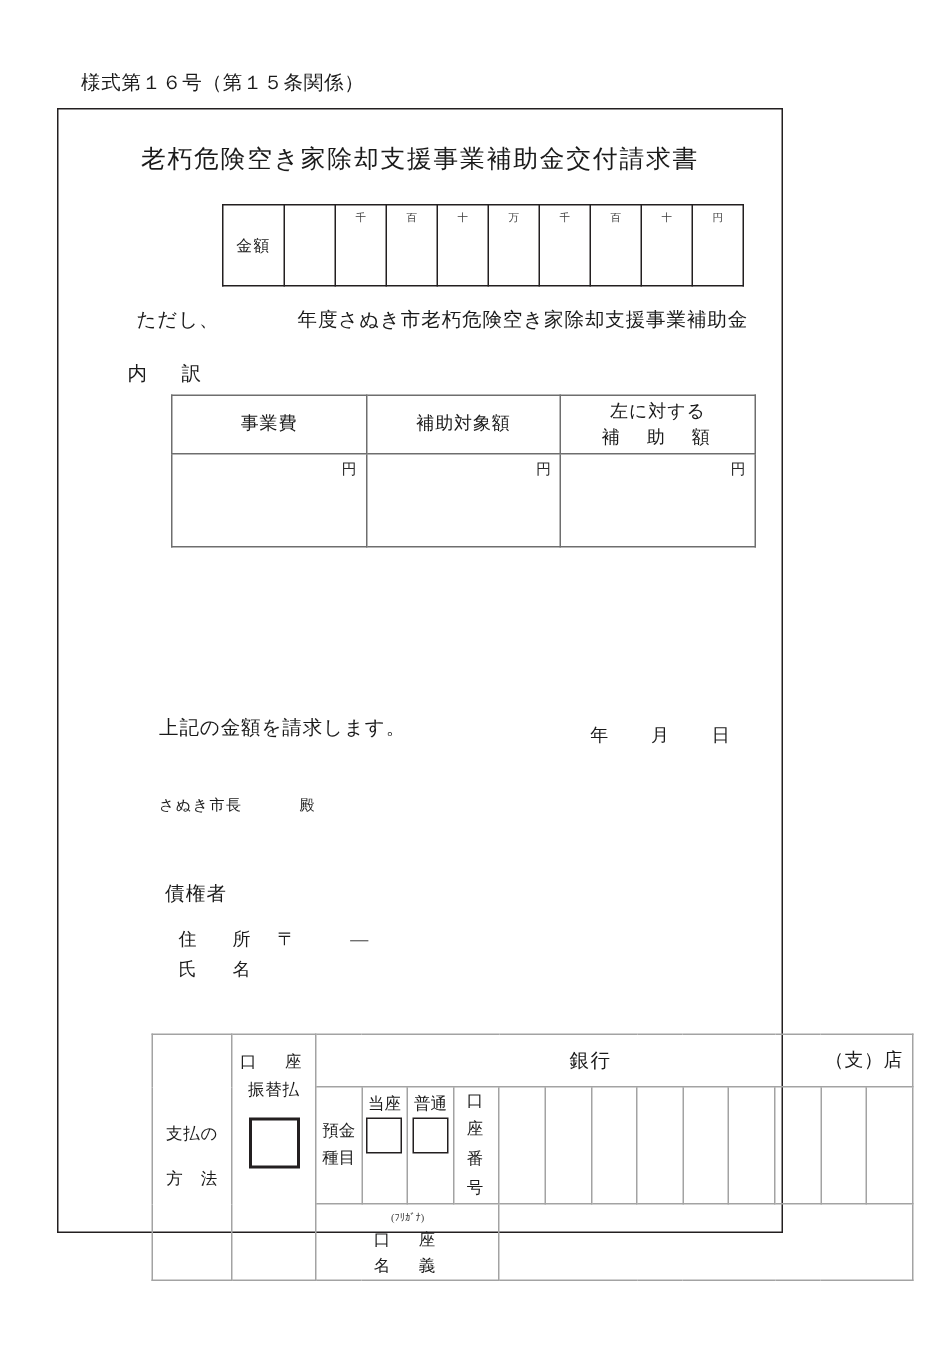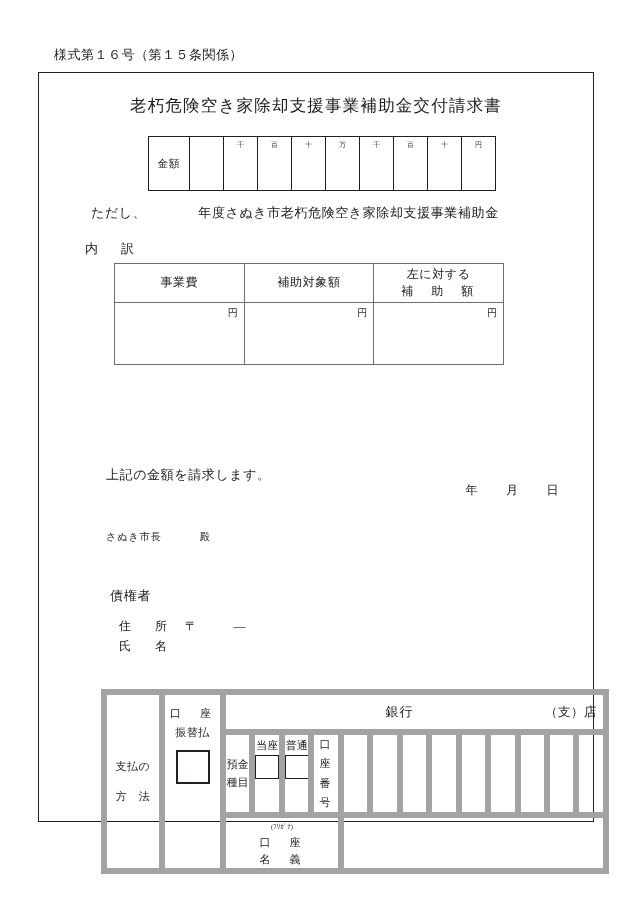--- a/index.html
+++ b/index.html
@@ -24,21 +24,21 @@
     font-size: 13px;
     letter-spacing: 0.5px;
     white-space: nowrap;
   }
 
   
   .page-frame {
     position: absolute;
     left: 38px;
     top: 72px;
-    width: 556px;
+    width: 484px;
     height: 750px;
     border: 1.6px solid #231f20;
     box-sizing: border-box;
   }
 
   
   .doc-title {
     position: absolute;
     left: 0;
     top: 22px;
@@ -139,21 +139,21 @@
     text-align: right;
     font-size: 10px;
     padding: 3px 6px 0 0;
     color: #2a2a2a;
   }
 
   
   .request-line {
     position: absolute;
     left: 67px;
-    top: 393px;
+    top: 403px;
     font-size: 13px;
     letter-spacing: 0.6px;
     white-space: nowrap;
   }
   .date-line {
     position: absolute;
     right: 34px;
     top: 409px;
     font-size: 12px;
     letter-spacing: 0.5px;
@@ -208,21 +208,21 @@
     width: 508px;
     height: 152px;
   }
   .bank-table {
     width: 100%;
     height: 100%;
     border-collapse: collapse;
     table-layout: fixed;
   }
   .bank-table td {
-    border: 6px solid #a3a3a3;
+    border: 1px solid #a3a3a3;
     padding: 0;
     font-size: 11px;
     text-align: center;
     vertical-align: middle;
   }
   .cell-shiharai {
     width: 52px;
     line-height: 1.9;
     letter-spacing: 0.5px;
   }

